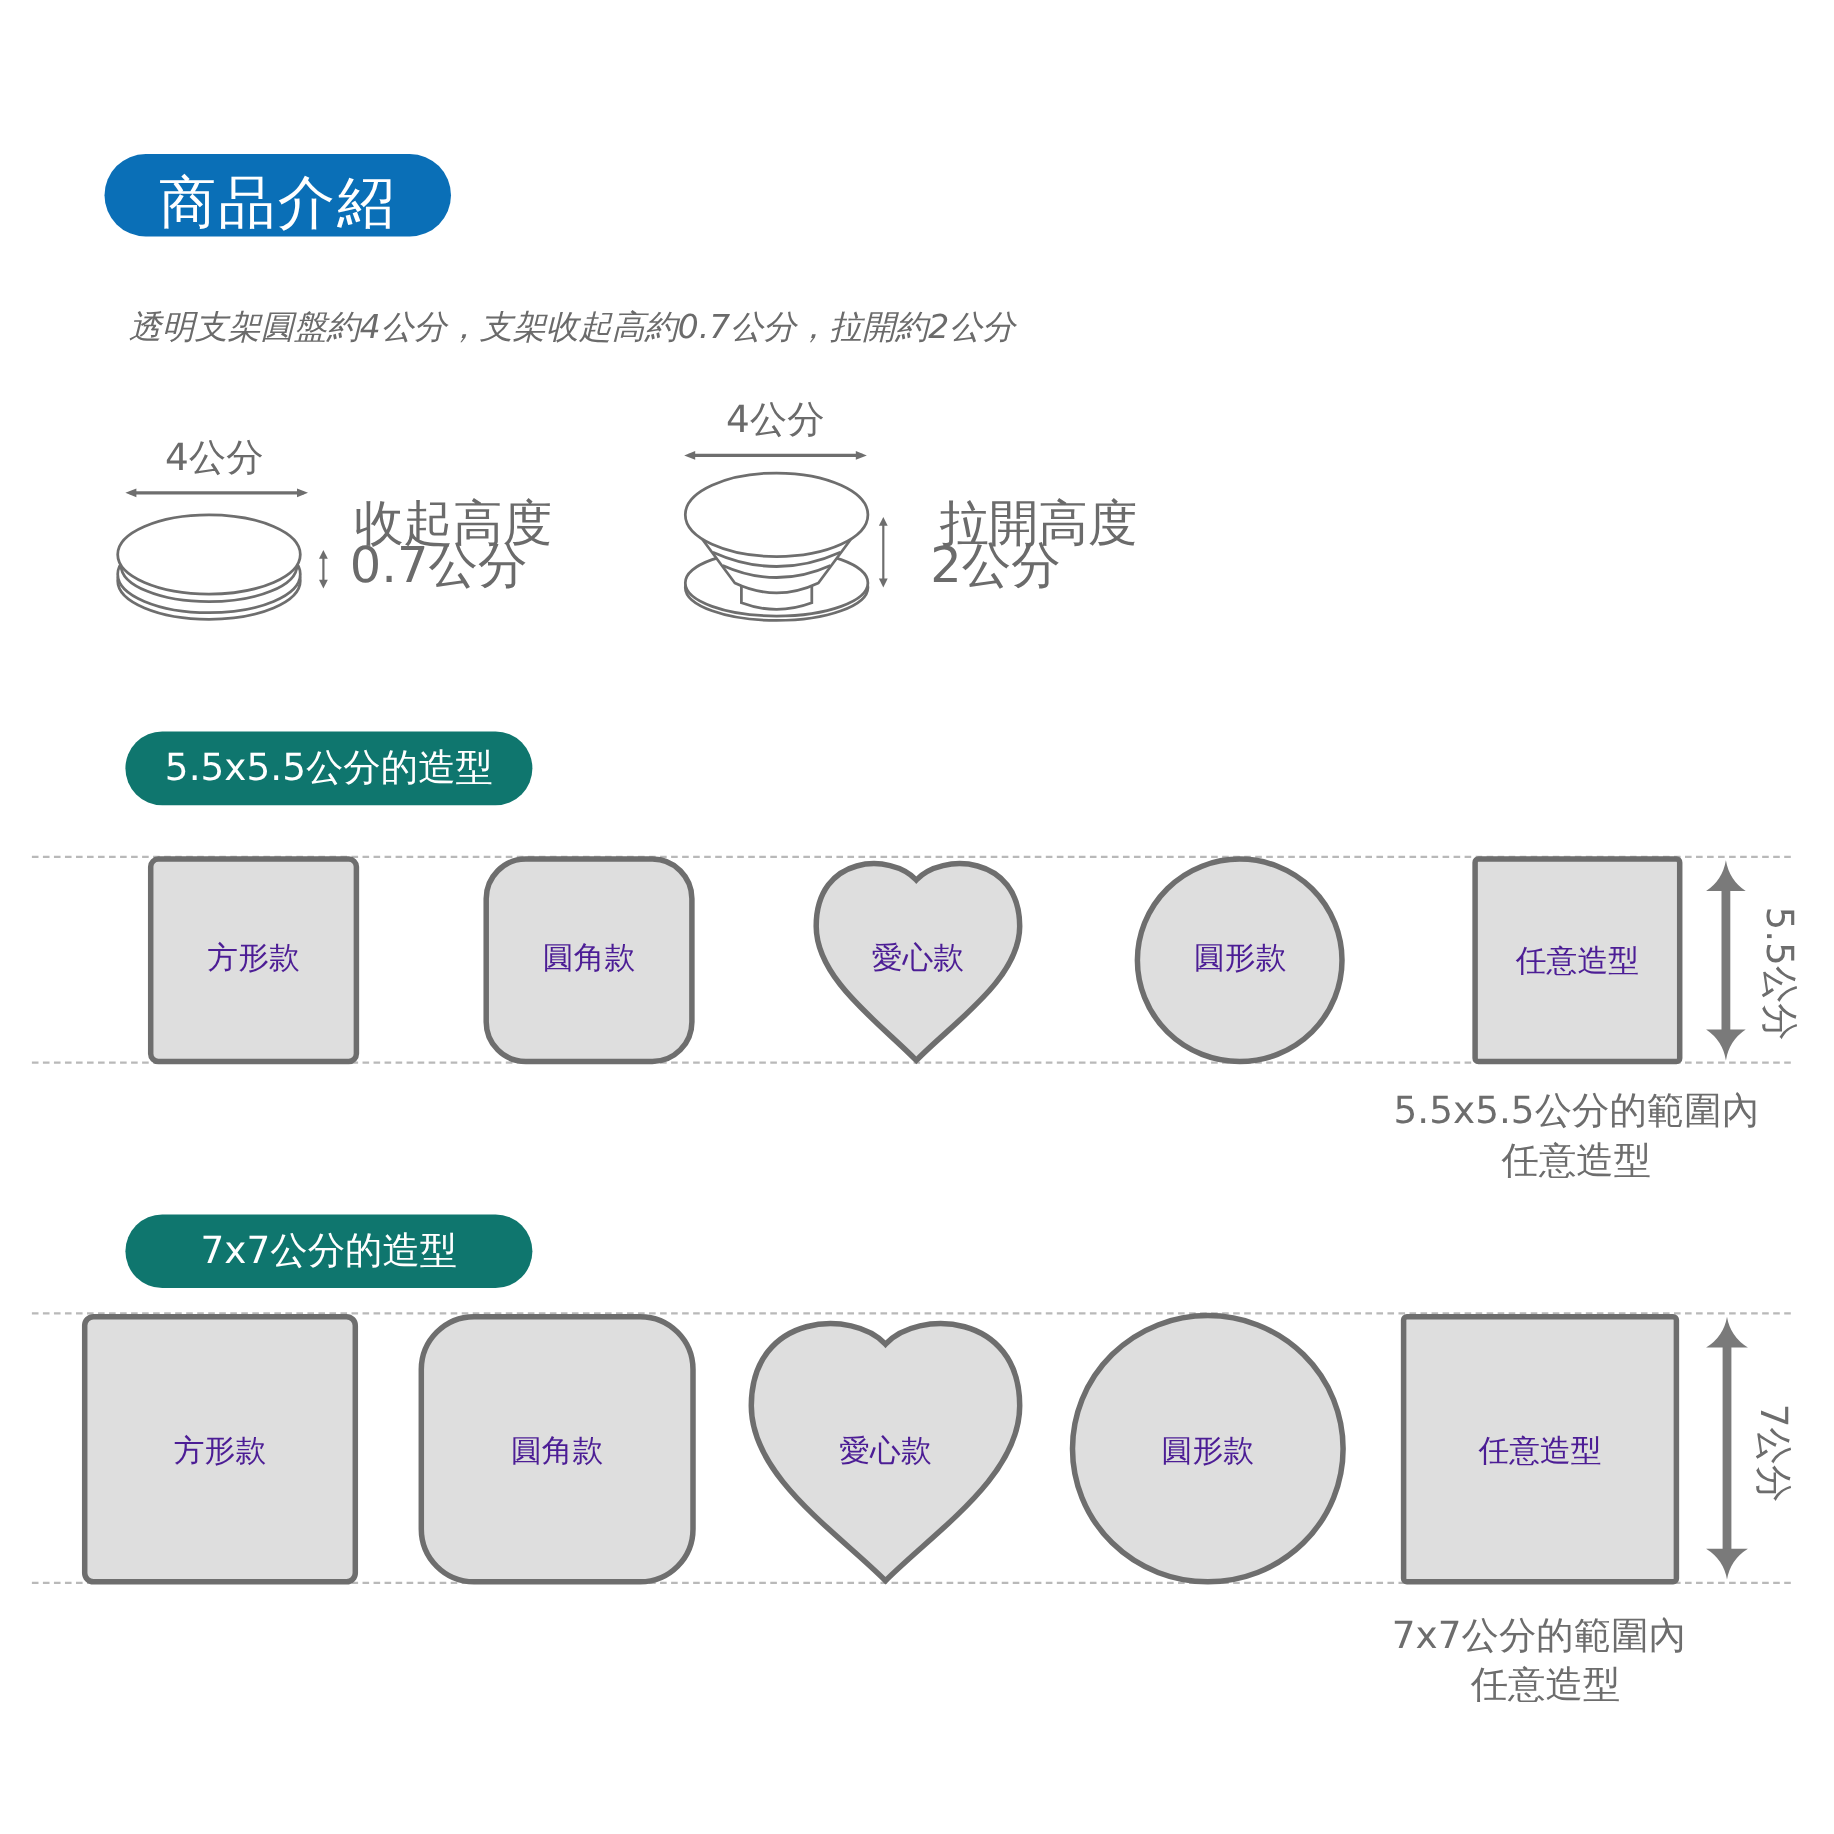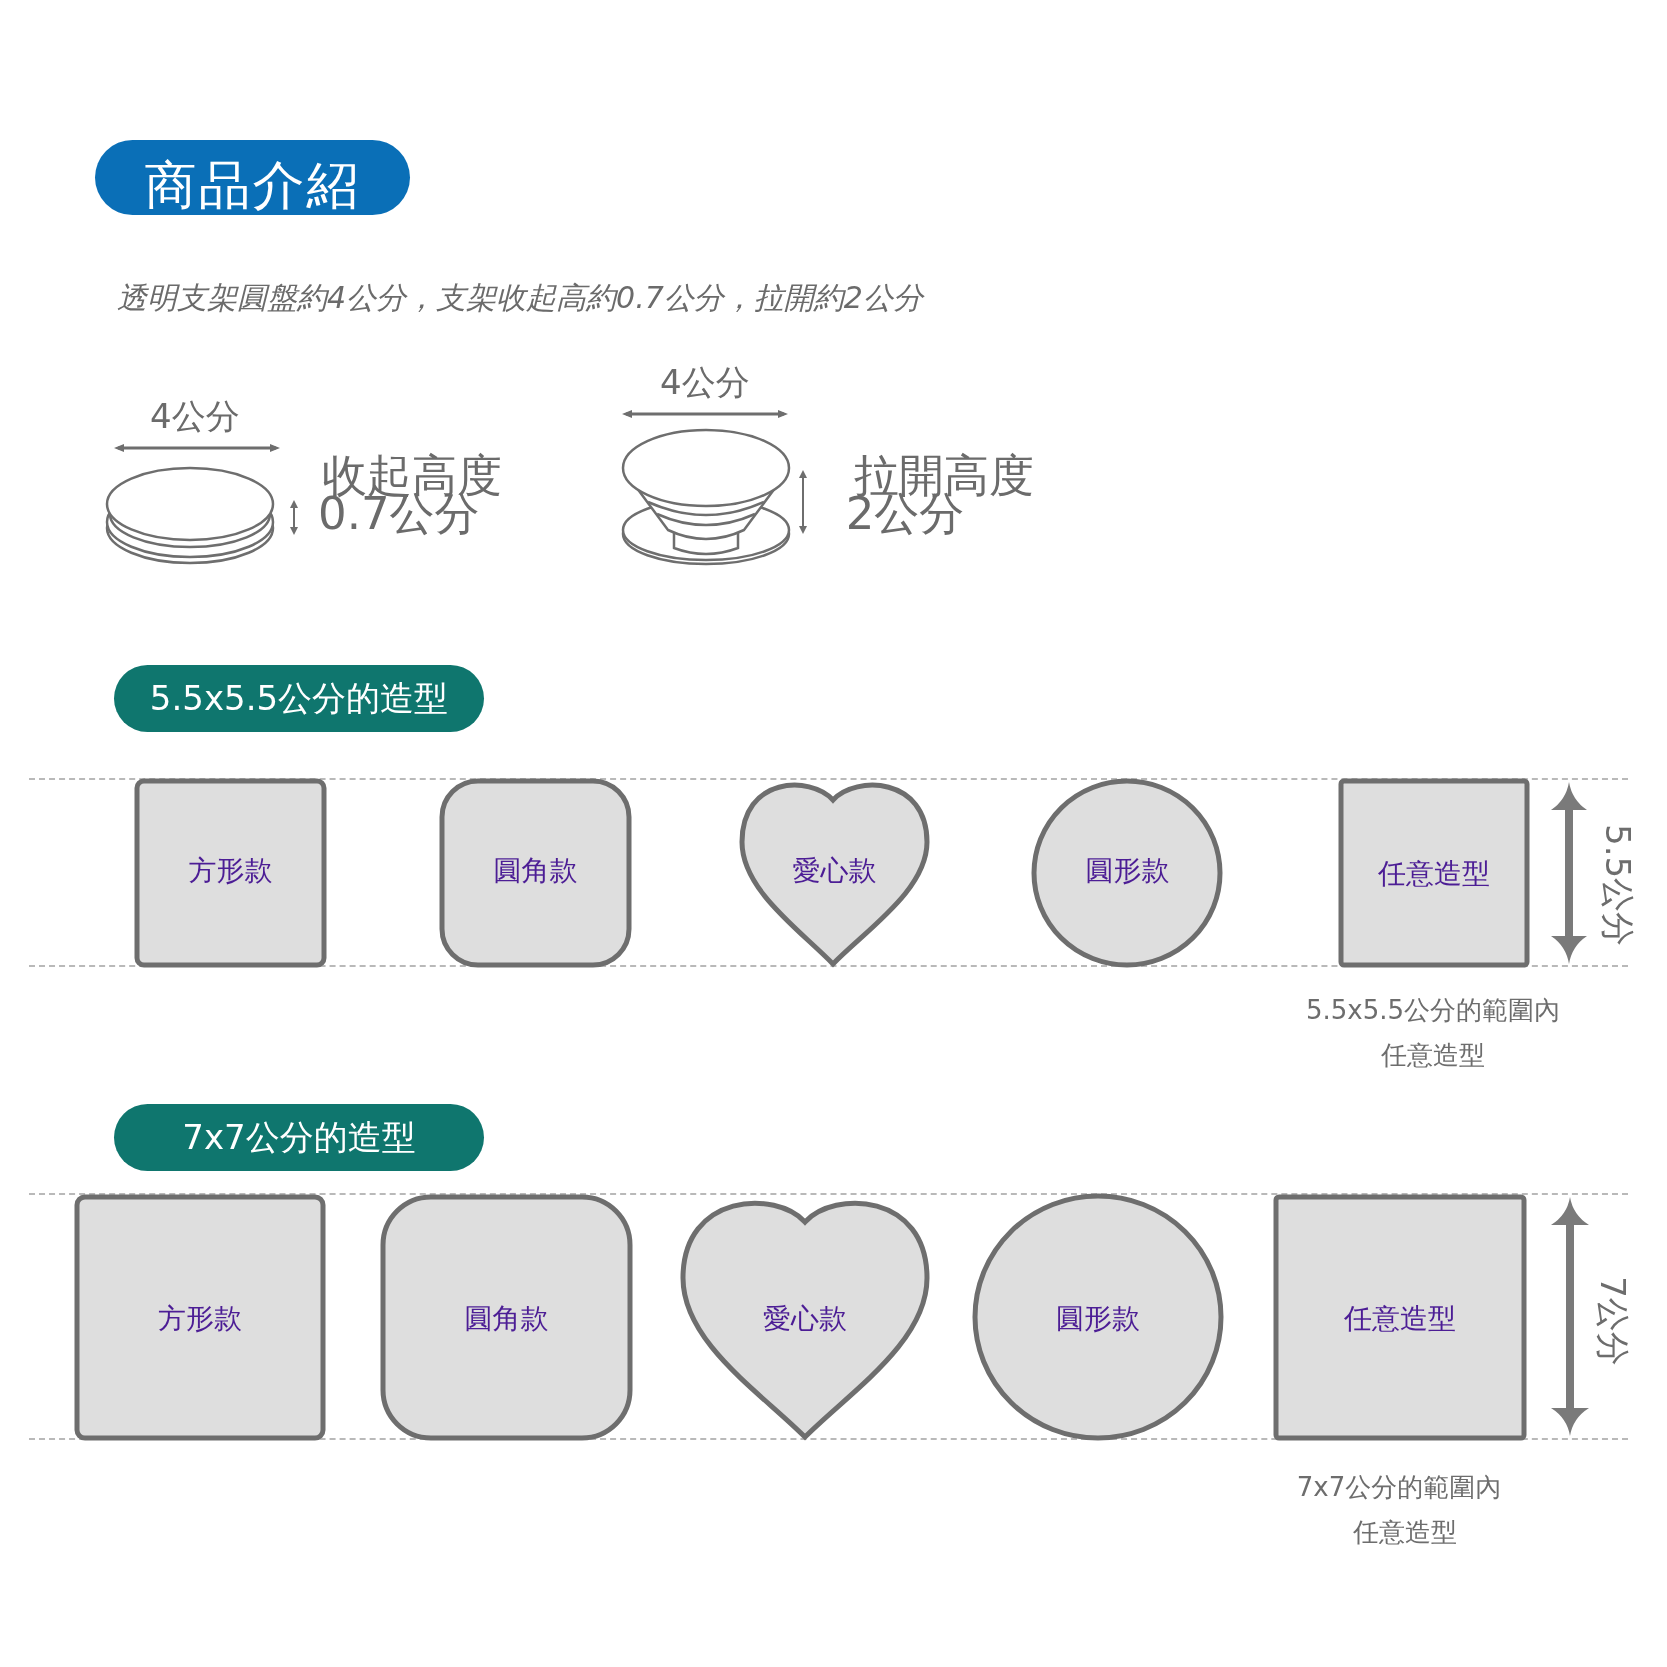--- a/index.html
+++ b/index.html
@@ -5,21 +5,21 @@
   html,body{margin:0;padding:0;background:#ffffff;}
   body{width:1667px;height:1667px;position:relative;overflow:hidden;font-family:"DejaVu Sans","Liberation Sans",sans-serif;color:#6d6d6d;}
   .abs{position:absolute;}
   .title-pill{left:95px;top:140px;width:315px;height:75px;border-radius:45px;background:#0a6fb7;color:#fff;font-size:52px;line-height:90px;text-align:center;letter-spacing:2px;}
   .intro{left:117px;top:276px;font-size:30px;line-height:44px;white-space:nowrap;color:#6b6b6b;font-style:italic;}
   .dim-label{font-size:34px;line-height:36px;white-space:nowrap;color:#6b6b6b;}
   .dim-block{font-size:45px;line-height:36px;white-space:nowrap;color:#6b6b6b;text-align:center;}
   .sec-pill{left:114px;width:370px;height:67px;border-radius:34px;background:#0f766e;color:#fff;font-size:34px;line-height:67px;text-align:center;white-space:nowrap;}
   .dash{left:29px;width:1599px;height:0;border-top:2px dashed #b9b9b9;}
   .shape-label{font-size:28px;color:#4c1d95;white-space:nowrap;}
-  .caption{font-size:26px;line-height:45px;text-align:center;white-space:nowrap;color:#6d6d6d;}
+  .caption{font-size:34px;line-height:45px;text-align:center;white-space:nowrap;color:#6d6d6d;}
   .vtext{font-size:34px;white-space:nowrap;transform:rotate(90deg);transform-origin:center center;color:#6d6d6d;}
   svg{position:absolute;overflow:visible;}
 </style>
 </head>
 <body>
 
 <div class="abs title-pill">商品介紹</div>
 
 <div class="abs intro">透明支架圓盤約4公分，支架收起高約0.7公分，拉開約2公分</div>
 

